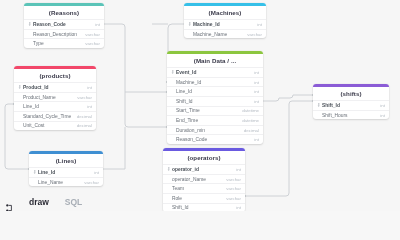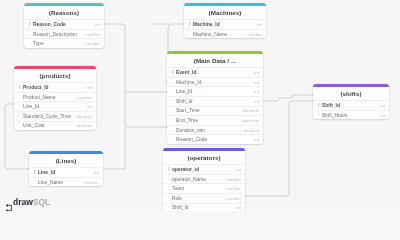--- a/index.html
+++ b/index.html
@@ -64,21 +64,21 @@
     font-size: 4.4px;
     color: #b6bcc4;
     white-space: nowrap;
     padding-left: 3px;
   }
   .logo {
     position: absolute;
     left: 6px; bottom: 5px;
     display: flex;
     align-items: center;
-    gap: 0;
+    gap: 16px;
     margin-top: 20px;
   }
   .logo-mark {
     width: 7px; height: 8px;
     position: relative;
   }
   .logo-text { font-size: 8.5px; line-height: 1; font-weight: bold; }
   .logo-draw { color: #2b2b35; }
   .logo-sql { color: #a8aeb6; font-weight: bold; }
 </style>

